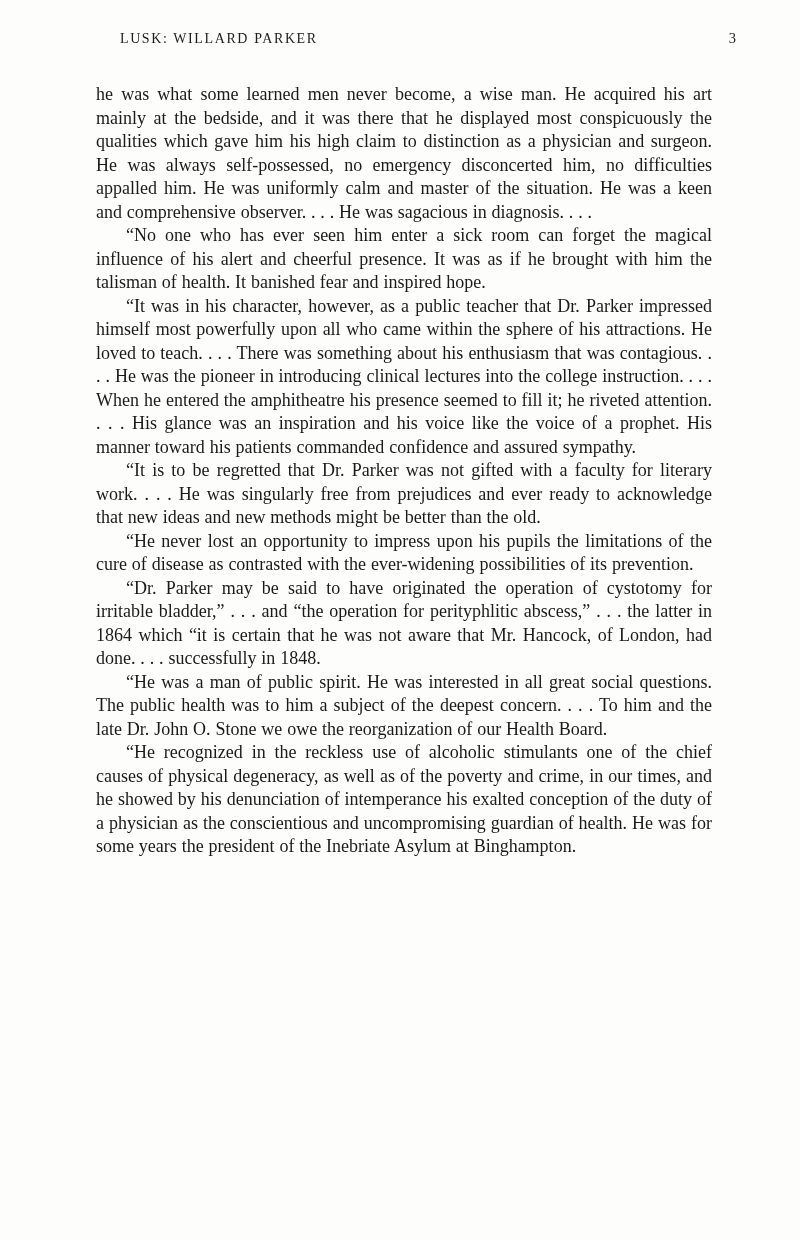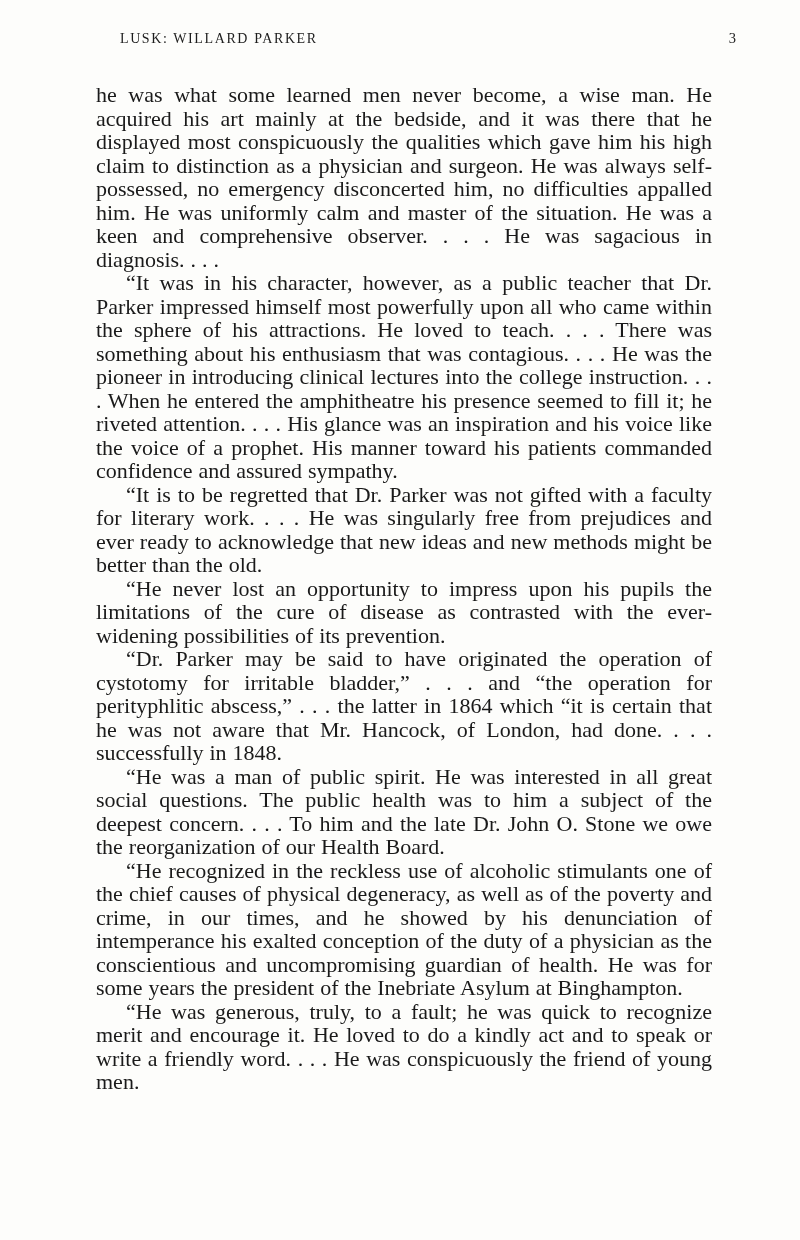--- a/index.html
+++ b/index.html
@@ -30,21 +30,21 @@
     padding-left: 24px;
     white-space: nowrap;
   }
   .running-head .page-number {
     letter-spacing: 0;
     font-size: 14.5px;
     margin-right: -24px;
   }
   .text-block p {
     margin: 0;
-    font-size: 22px;
+    font-size: 18px;
     line-height: 23.5px;
     text-align: justify;
     text-indent: 30px;
     hyphens: none;
     -webkit-hyphens: none;
     word-spacing: 0.02em;
   }
   .text-block p.continuation {
     text-indent: 0;
   }
@@ -54,22 +54,22 @@
 
 <div class="page">
 
   <div class="running-head">
     <span class="head-title">LUSK: WILLARD PARKER</span>
     <span class="page-number">3</span>
   </div>
 
   <div class="text-block">
     <p class="continuation">he was what some learned men never become, a wise man. He acquired his art mainly at the bedside, and it was there that he displayed most conspicuously the qualities which gave him his high claim to distinction as a physician and surgeon. He was always self-possessed, no emergency disconcerted him, no difficulties appalled him. He was uniformly calm and master of the situation. He was a keen and comprehensive observer. . . . He was sagacious in diagnosis. . . .</p>
+    <p>“No one who has ever seen him enter a sick room can forget the magical influence of his alert and cheerful presence. It was as if he brought with him the talisman of health. It banished fear and inspired hope.</p>
     <p>“It was in his character, however, as a public teacher that Dr. Parker impressed himself most powerfully upon all who came within the sphere of his attractions. He loved to teach. . . . There was something about his enthusiasm that was contagious. . . . He was the pioneer in introducing clinical lectures into the college instruction. . . . When he entered the amphitheatre his presence seemed to fill it; he riveted attention. . . . His glance was an inspiration and his voice like the voice of a prophet. His manner toward his patients commanded confidence and assured sympathy.</p>
     <p>“It is to be regretted that Dr. Parker was not gifted with a faculty for literary work. . . . He was singularly free from prejudices and ever ready to acknowledge that new ideas and new methods might be better than the old.</p>
     <p>“He never lost an opportunity to impress upon his pupils the limitations of the cure of disease as contrasted with the ever-widening possibilities of its prevention.</p>
     <p>“Dr. Parker may be said to have originated the operation of cystotomy for irritable bladder,” . . . and “the operation for perityphlitic abscess,” . . . the latter in 1864 which “it is certain that he was not aware that Mr. Hancock, of London, had done. . . . successfully in 1848.</p>
     <p>“He was a man of public spirit. He was interested in all great social questions. The public health was to him a subject of the deepest concern. . . . To him and the late Dr. John O. Stone we owe the reorganization of our Health Board.</p>
     <p>“He recognized in the reckless use of alcoholic stimulants one of the chief causes of physical degeneracy, as well as of the poverty and crime, in our times, and he showed by his denunciation of intemperance his exalted conception of the duty of a physician as the conscientious and uncompromising guardian of health. He was for some years the president of the Inebriate Asylum at Binghampton.</p>
-    <p>“He was generous, truly, to a fault; he was quick to recognize merit and encourage it. He loved to do a kindly act and to speak or write a friendly word. . . . He was conspicuously the friend of young men.</p>
   </div>
 
 </div>
 
 </body></html>

